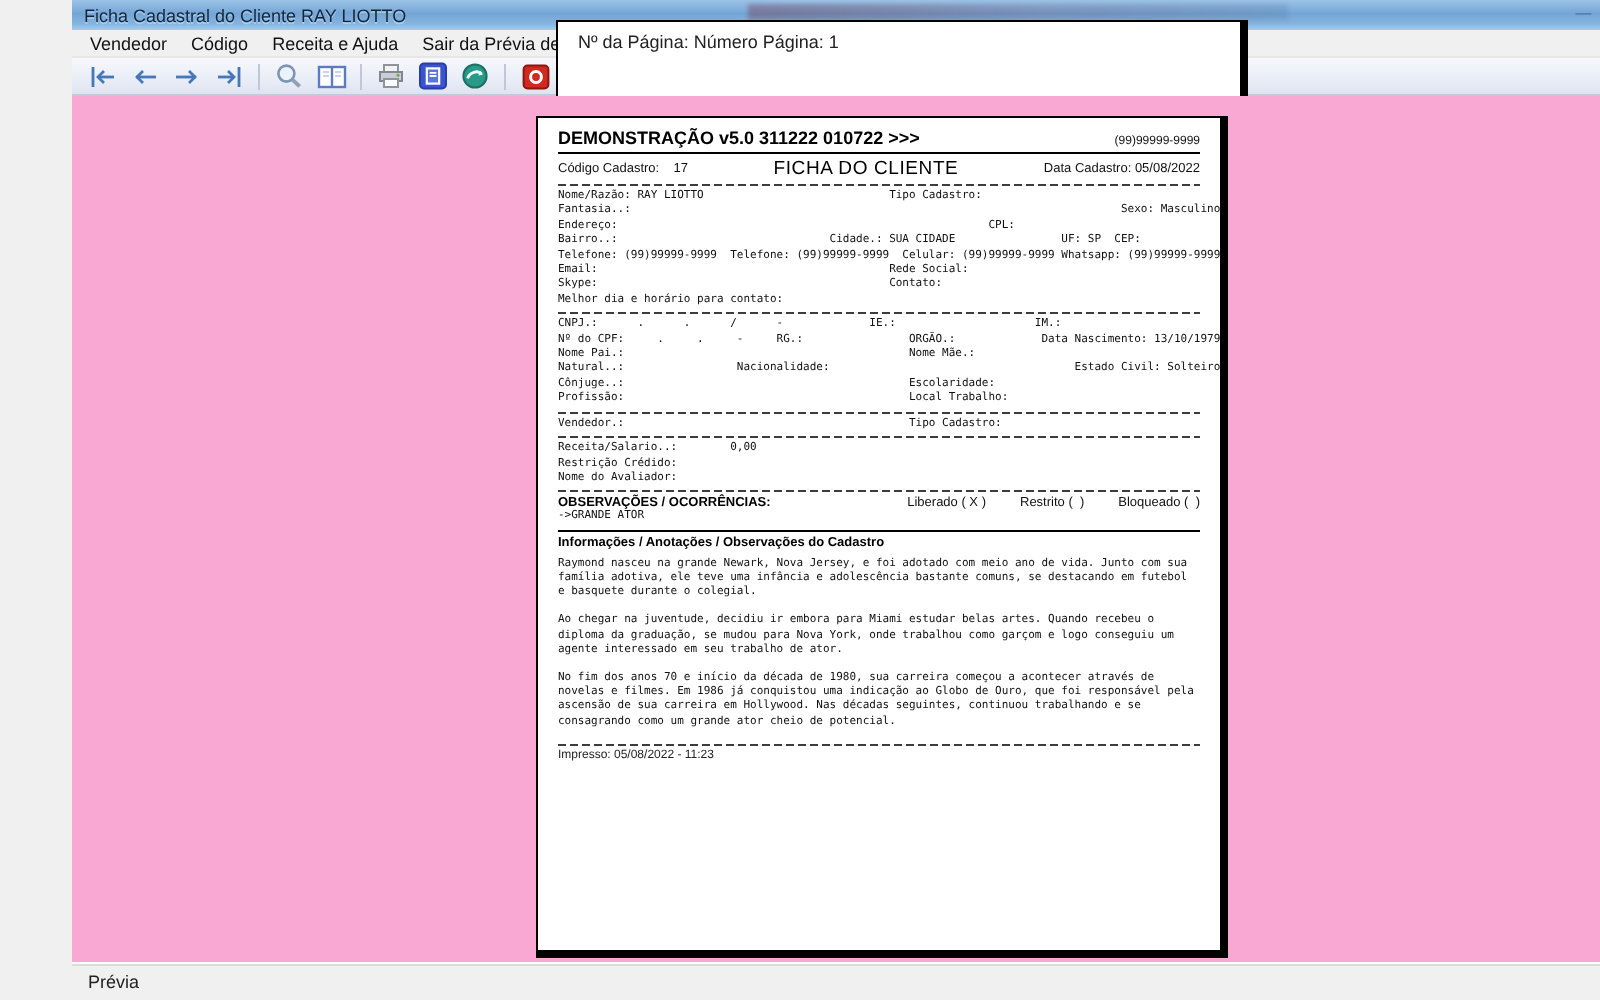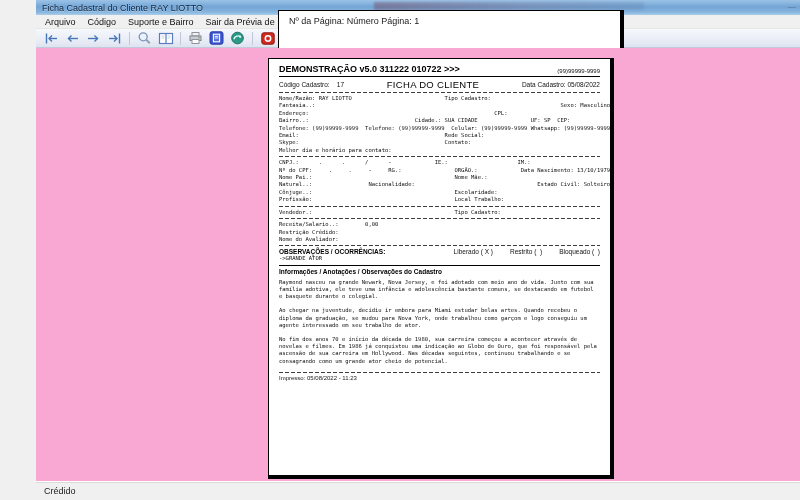--- a/index.html
+++ b/index.html
@@ -62,23 +62,23 @@
   <div class="titlebar">
     <span class="title-text">Ficha Cadastral do Cliente RAY LIOTTO</span>
     <span class="winbtns">
       <span class="winbtn">—</span>
       <span class="winbtn">▢</span>
       <span class="winbtn">✕</span>
     </span>
   </div>
 
   <div class="menubar">
-    <span class="menu-item">Arquivo</span>
+    <span class="menu-item">Vendedor</span>
     <span class="menu-item">Código</span>
-    <span class="menu-item">Suporte e Bairro</span>
+    <span class="menu-item">Receita e Ajuda</span>
     <span class="menu-item">Sair da Prévia de Impressão</span>
   </div>
 
   <div class="toolbar">
     <span class="tbtn">
       <svg width="15" height="13" viewBox="0 0 15 13">
           <g stroke="#4677b8" stroke-width="1.4" fill="none">
             <path d="M2.5 1.5v10"></path>
             <path d="M13 6.5H5"></path>
             <path d="M8 3.5l-3 3 3 3"></path>
@@ -224,16 +224,16 @@
       <p class="mpara">Raymond nasceu na grande Newark, Nova Jersey, e foi adotado com meio ano de vida. Junto com sua família adotiva, ele teve uma infância e adolescência bastante comuns, se destacando em futebol e basquete durante o colegial.</p>
       <p class="mpara">Ao chegar na juventude, decidiu ir embora para Miami estudar belas artes. Quando recebeu o diploma da graduação, se mudou para Nova York, onde trabalhou como garçom e logo conseguiu um agente interessado em seu trabalho de ator.</p>
       <p class="mpara">No fim dos anos 70 e início da década de 1980, sua carreira começou a acontecer através de novelas e filmes. Em 1986 já conquistou uma indicação ao Globo de Ouro, que foi responsável pela ascensão de sua carreira em Hollywood. Nas décadas seguintes, continuou trabalhando e se consagrando como um grande ator cheio de potencial.</p>
       <div class="dsep"></div>
       <div class="footer-text">Impresso: 05/08/2022 - 11:23</div>
 
     </div>
   </div>
 
   <div class="statusbar">
-    <span class="status-text">Crédido</span>
+    <span class="status-text">Prévia</span>
   </div>
 
 </div>
 
 </body></html>

